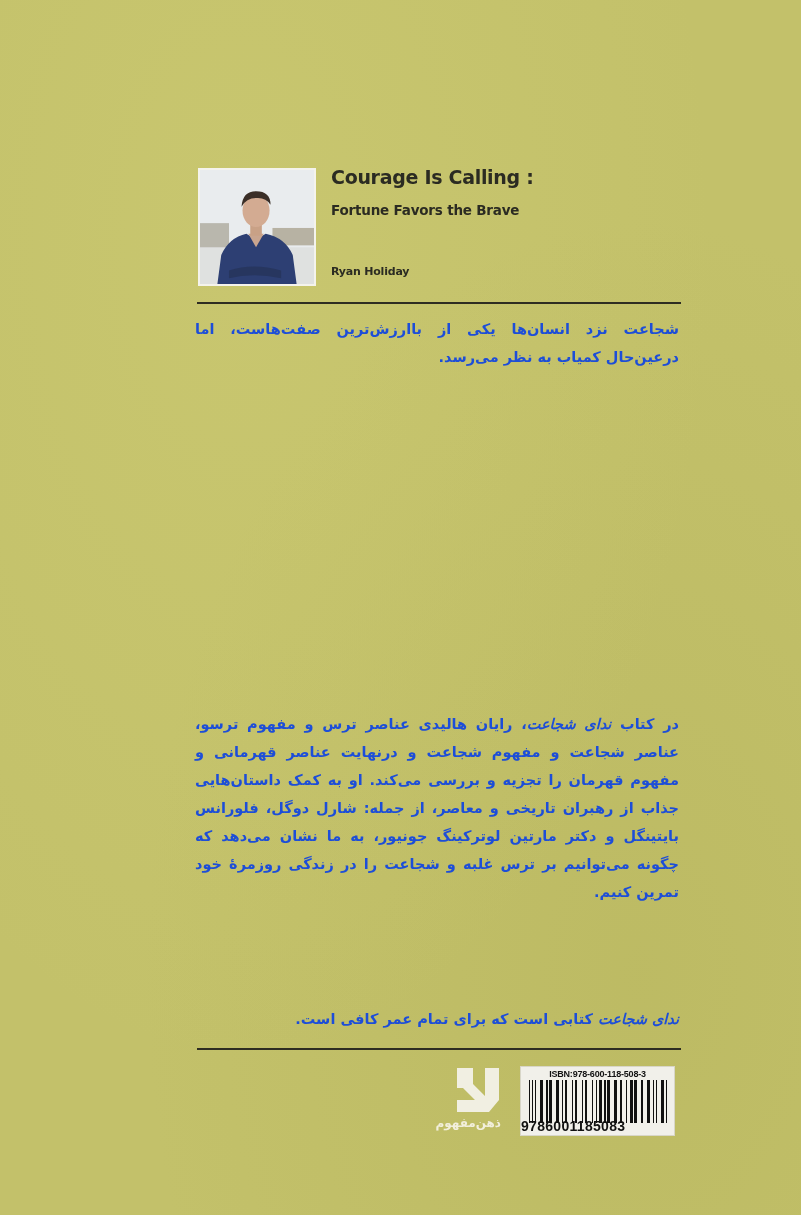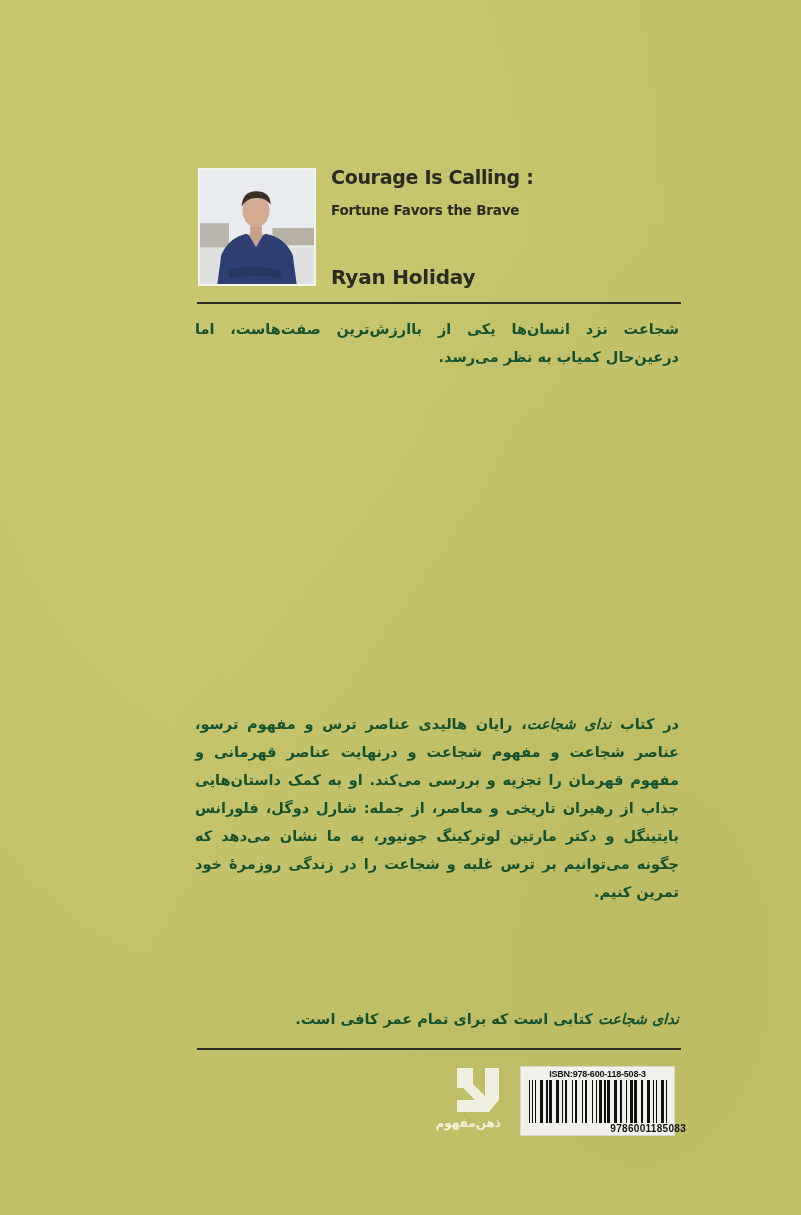--- a/index.html
+++ b/index.html
@@ -26,35 +26,35 @@
     position: absolute; left: 331px; top: 166px;
     font-family: "DejaVu Sans", sans-serif; font-weight: bold;
     font-size: 19px; color: #2b2b22; letter-spacing: -0.3px;
   }
   .subtitle {
     position: absolute; left: 331px; top: 202px;
     font-weight: bold; font-size: 13.5px; color: #2b2b22; letter-spacing: -0.2px;
   }
   .author {
     position: absolute; left: 331px; top: 265px;
-    font-weight: bold; font-size: 20px; color: #2b2b22; letter-spacing: -0.2px;
+    font-weight: bold; font-size: 11px; color: #2b2b22; letter-spacing: -0.2px;
   }
   .rule {
     position: absolute; left: 197px; width: 484px; height: 2px;
     background: #2e2d22;
   }
   .rule.top { top: 302px; }
   .rule.bottom { top: 1048px; }
 
   
   .body-text {
     position: absolute; left: 195px; width: 484px;
     direction: rtl; text-align: justify; text-align-last: right;
     font-family: "DejaVu Sans", sans-serif; font-weight: bold;
-    font-size: 14.5px; line-height: 28px; color: #14532d;
+    font-size: 14.5px; line-height: 28px; color: #1d4ed8;
   }
   .body-text em { font-style: italic; font-weight: bold; }
   .p1 { top: 315px; }
   .p2 { top: 398px; }
   .p3 { top: 508px; }
   .p4 { top: 580px; }
   .p5 { top: 710px; }
   .p6 { top: 898px; }
   .p7 { top: 1005px; }
 
@@ -75,23 +75,23 @@
     position: absolute; left: 0; top: 2px; width: 100%; text-align: center;
     font-family: "Liberation Sans", sans-serif; font-weight: bold;
     font-size: 9px; color: #111; letter-spacing: -0.2px;
   }
   .barcode-bars {
     position: absolute; left: 8px; top: 13px; width: 140px; height: 43px;
     display: flex; align-items: stretch;
   }
   .barcode-bars span { display: block; background: #111; }
   .barcode-num {
-    position: absolute; left: 12px; bottom: 1px; width: 100%; text-align: right;
+    position: absolute; left: 0; bottom: 1px; width: 100%; text-align: left;
     font-family: "Liberation Sans", sans-serif; font-weight: bold;
-    font-size: 10px; color: #111; letter-spacing: 0.3px;
+    font-size: 14px; color: #111; letter-spacing: 0.3px;
   }
 </style>
 </head>
 <body>
 
 <div class="page">
 
   <div class="photo">
     <svg viewBox="0 0 118 118">
       <rect width="118" height="118" fill="#e9ecee"></rect>

